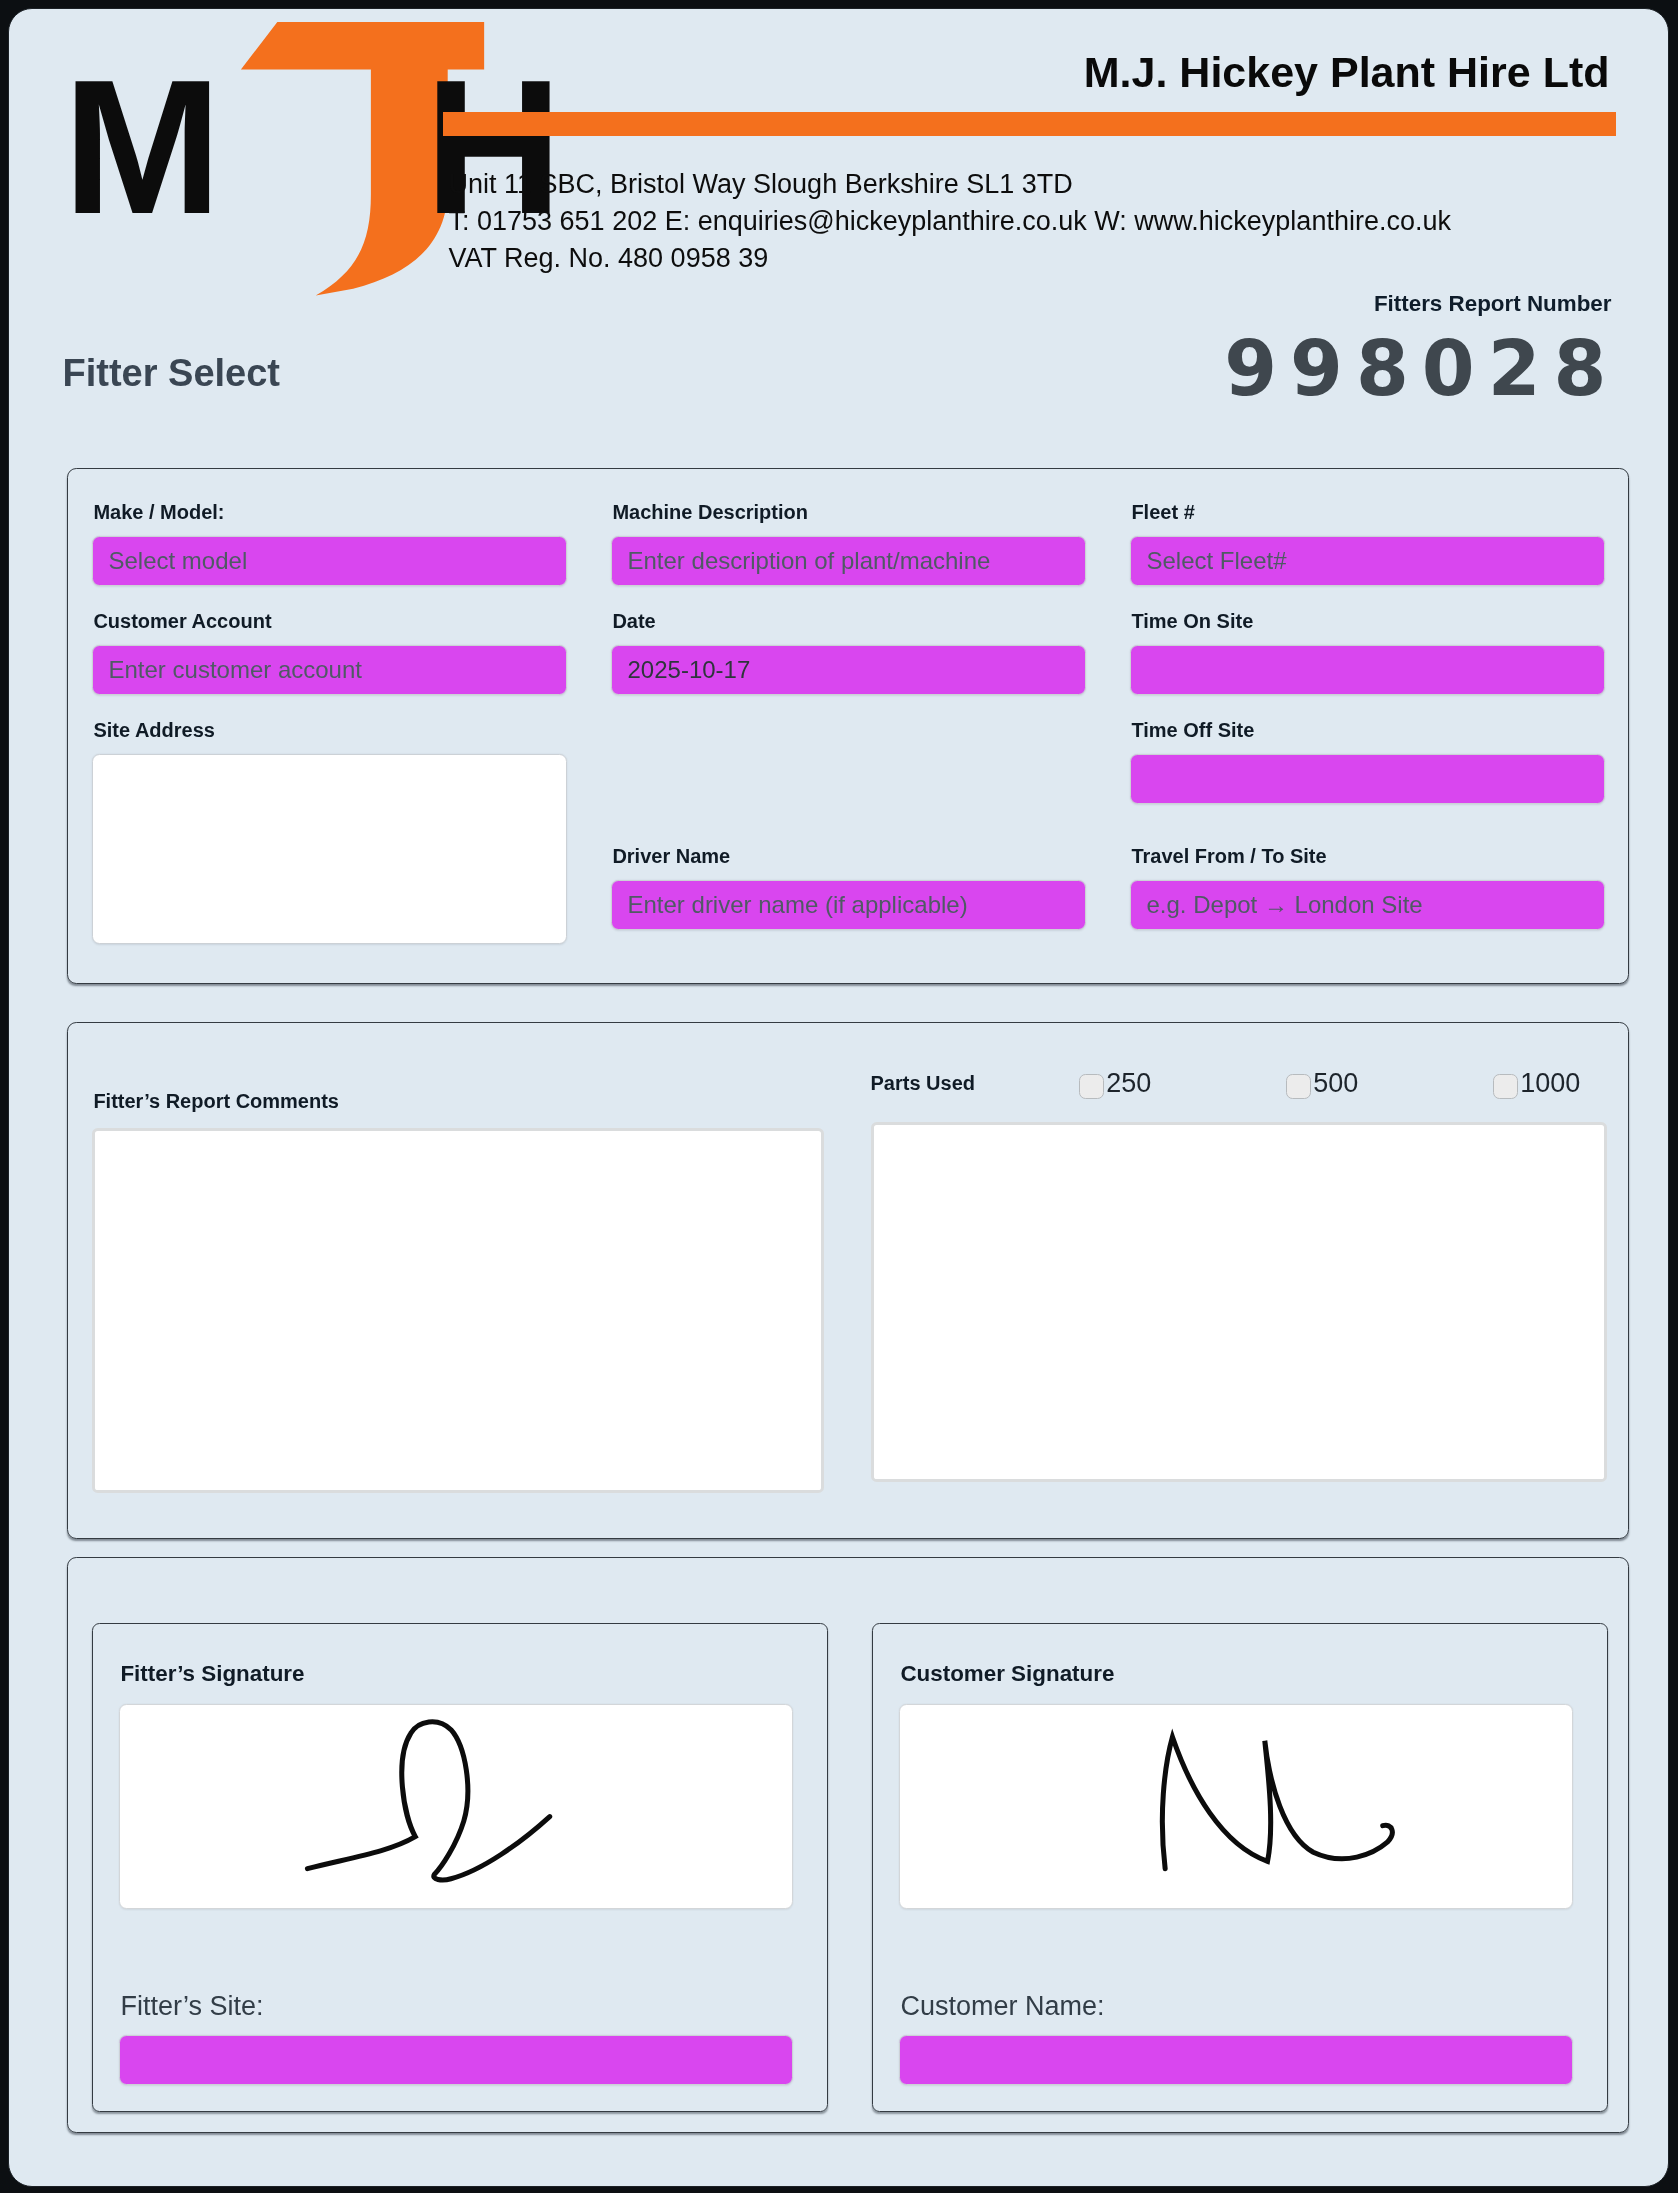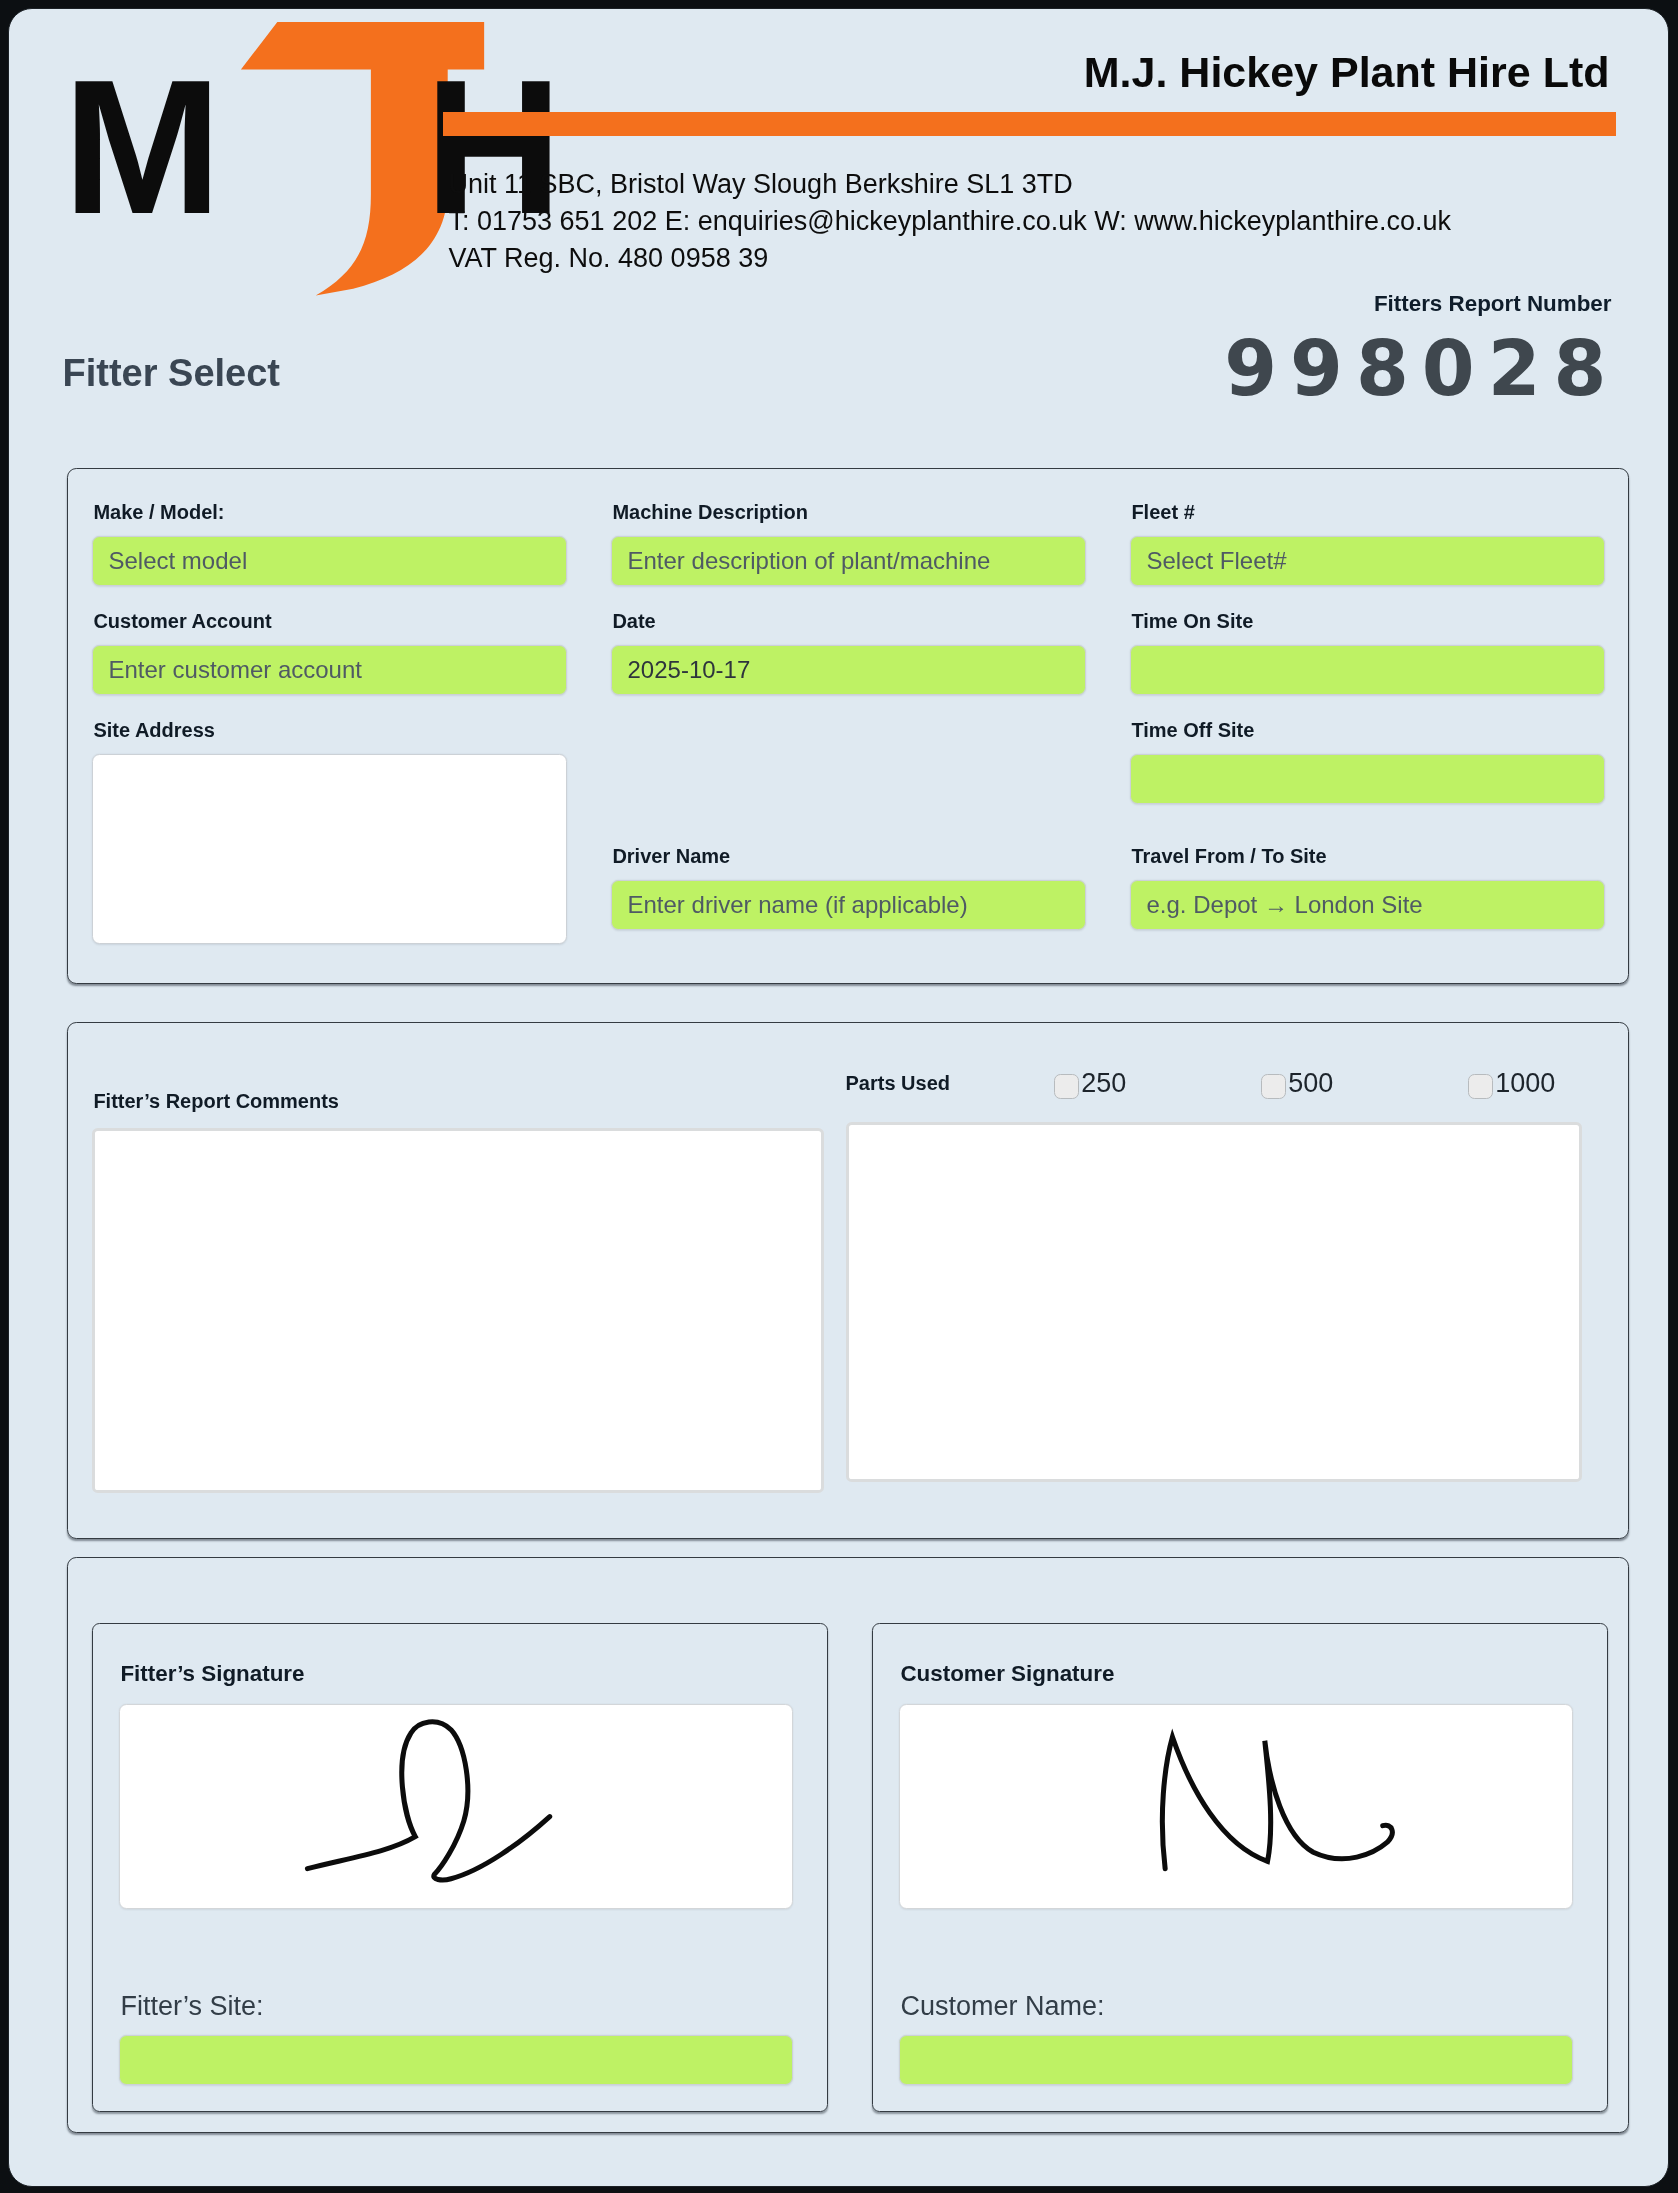--- a/index.html
+++ b/index.html
@@ -33,28 +33,28 @@
 
   
   .section{
     position:absolute;left:58px;width:1562px;box-sizing:border-box;
     border:1.9px solid #343b42;border-radius:9.3px;
     box-shadow:0 2.8px 1.9px -0.9px rgba(15,25,35,.45);
   }
   .sec1{top:459px;height:516px;padding:32px 24px 0 24px;
     display:grid;grid-template-columns:475px 475px 475px;column-gap:44px;row-gap:24px;align-content:start;}
   .sec2{top:1013px;height:517px;padding:41px 23px 0 24px;
-    display:grid;grid-template-columns:732px 736px;column-gap:22px;align-content:start;}
+    display:grid;grid-template-columns:732px 736px;column-gap:47px;align-content:start;}
   .sec3{top:1548px;height:576px;padding:65px 21.4px 0 24px;
     display:grid;grid-template-columns:736px 736px;column-gap:44px;align-content:start;}
 
   .field-label{display:block;font-size:20px;font-weight:700;color:#101b26;margin:0 0 12px 1.9px;}
   .text-input{
     width:100%;height:50px;box-sizing:border-box;
-    background:#bef264;border:0.9px solid #ccd1d6;border-radius:7.5px;
+    background:#d946ef;border:0.9px solid #ccd1d6;border-radius:7.5px;
     box-shadow:0 0.9px 1.9px rgba(20,30,40,.10);
     padding:0 16px;font-family:"Liberation Sans",sans-serif;font-size:24px;color:#2e353c;outline:none;
   }
   .text-input::placeholder{color:#4f5a64;opacity:1;}
   .site-address-area{
     width:100%;height:190px;box-sizing:border-box;resize:none;
     background:#ffffff;border:0.9px solid #ccd1d6;border-radius:7.5px;
     box-shadow:0 0.9px 1.9px rgba(20,30,40,.10);
     padding:11.2px 15px;font-family:"Liberation Sans",sans-serif;font-size:24px;color:#2e353c;outline:none;
   }

